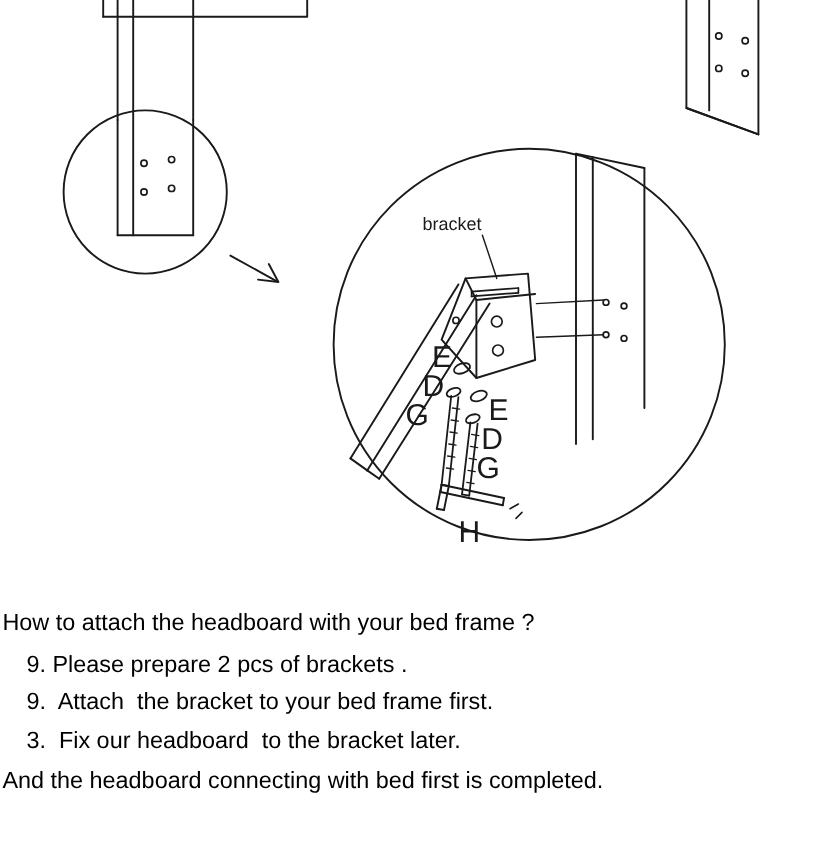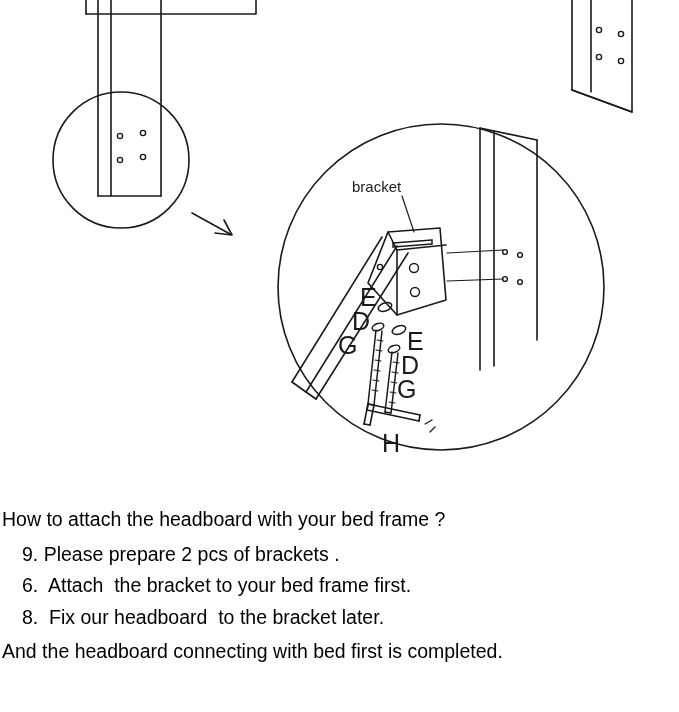--- a/index.html
+++ b/index.html
@@ -222,17 +222,17 @@
     <text class="lbl part-letter" x="381" y="398">G</text>
 
     <text class="lbl part-letter" x="366" y="452">H</text>
   </svg>
 </div>
 
 <div id="text-area">
   <p class="question">How to attach the headboard with your bed frame ?</p>
   <ol class="steps">
     <li>9. Please prepare 2 pcs of brackets .</li>
-    <li>6.  Attach  the bracket to your bed frame first.</li>
-    <li>8.  Fix our headboard  to the bracket later.</li>
+    <li>9.  Attach  the bracket to your bed frame first.</li>
+    <li>3.  Fix our headboard  to the bracket later.</li>
   </ol>
   <p class="closing">And the headboard connecting with bed first is completed.</p>
 </div>
 
 </body></html>

